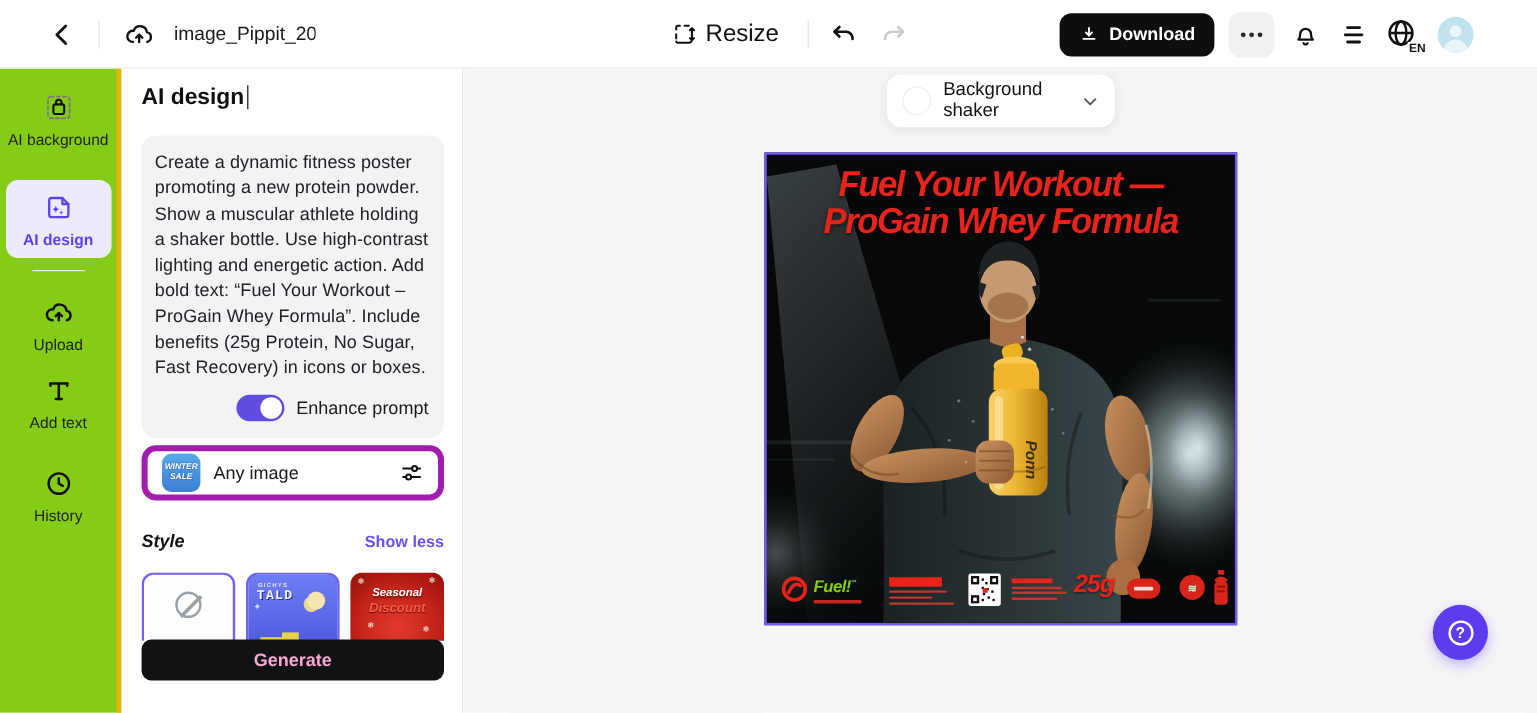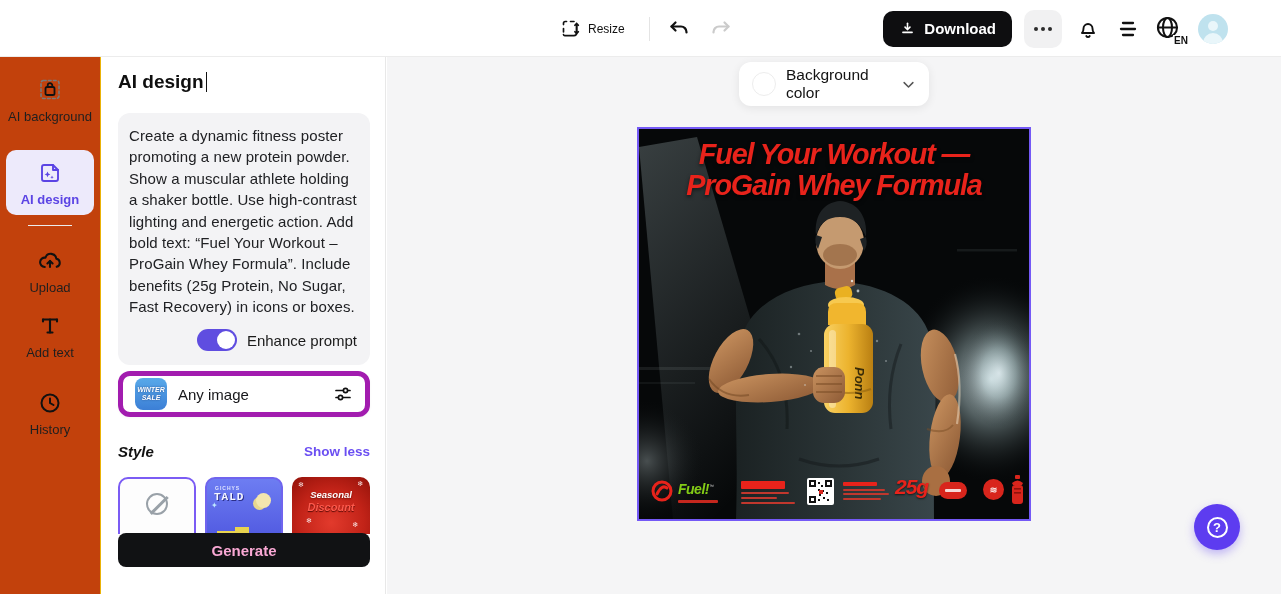--- a/index.html
+++ b/index.html
@@ -7,35 +7,35 @@
   body { font-family:"Liberation Sans", sans-serif; background:#fff; overflow:hidden; position:relative; color:#111; }
 
   
   .topbar { position:absolute; left:0; top:0; width:1281px; height:57px; background:#fff; border-bottom:1px solid #ececec; z-index:30; }
   .tb-left { position:absolute; left:0; top:0; height:57px; display:flex; align-items:center; }
   .tb-back { width:44px; height:44px; margin-left:30px; display:flex; align-items:center; justify-content:center; cursor:pointer; }
   .tb-vdiv { width:1px; height:24px; background:#e4e4e4; margin:0 0 0 8px; }
   .tb-cloud { width:30px; height:30px; margin-left:18px; display:flex; align-items:center; justify-content:center; }
   .tb-title { margin-left:14px; font-size:16px; font-weight:500; color:#1a1a1a; width:118px; overflow:hidden; white-space:nowrap; }
   .tb-center { position:absolute; left:560px; top:0; height:57px; display:flex; align-items:center; gap:16px; }
-  .tb-resize { display:flex; align-items:center; gap:7px; font-size:12px; font-weight:500; cursor:pointer; }
+  .tb-resize { display:flex; align-items:center; gap:7px; font-size:20px; font-weight:500; cursor:pointer; }
   .tb-undo, .tb-redo { width:26px; height:26px; display:flex; align-items:center; justify-content:center; cursor:pointer; }
   .tb-right { position:absolute; right:53px; top:0; height:57px; display:flex; align-items:center; gap:12px; }
   .btn-download { display:flex; align-items:center; gap:8px; background:#0e0e10; color:#fff; border:none; border-radius:10px; height:36px; padding:0 16px; font-size:15px; font-weight:600; font-family:inherit; cursor:pointer; }
   .btn-more { width:38px; height:38px; background:#f1f1f2; border-radius:10px; display:flex; align-items:center; justify-content:center; gap:3px; cursor:pointer; }
   .btn-more i { width:4px; height:4px; border-radius:50%; background:#2c2c2c; }
   .tb-icon { width:28px; height:28px; display:flex; align-items:center; justify-content:center; cursor:pointer; }
   .tb-globe { position:relative; width:32px; height:30px; cursor:pointer; }
   .tb-globe .en { position:absolute; right:-3px; bottom:-2px; font-size:10px; font-weight:800; background:#fff; padding:0 1px; letter-spacing:0; }
   .tb-avatar { width:30px; height:30px; border-radius:50%; background:#bfe2ee; position:relative; overflow:hidden; cursor:pointer; }
   .tb-avatar .head { position:absolute; left:10px; top:7px; width:10px; height:10px; border-radius:50%; background:#e9f6fa; }
   .tb-avatar .bod { position:absolute; left:5px; top:19px; width:20px; height:12px; border-radius:10px 10px 0 0; background:#e9f6fa; }
 
   
-  .rail { position:absolute; left:0; top:57px; width:101px; height:537px; background:#c2410c; border-right:1px solid #eab308; z-index:20; }
+  .rail { position:absolute; left:0; top:57px; width:101px; height:537px; background:#84cc16; border-right:4px solid #eab308; z-index:20; }
   .rail-item { width:88px; margin:0 auto; display:flex; flex-direction:column; align-items:center; padding:10px 0 8px; border-radius:10px; cursor:pointer; }
   .rail-item .lbl { font-size:13px; line-height:15px; color:#1f1f1f; text-align:center; margin-top:6px; font-weight:500; }
   .rail-item.active { background:#edeafb; }
   .rail-item.active .lbl { color:#5b44e4; font-weight:600; }
   .rail-div { width:44px; height:1px; background:#ececec; margin:10px auto; }
   .ri-icon { width:26px; height:26px; display:flex; align-items:center; justify-content:center; }
 
   
   .panel { position:absolute; left:102px; top:57px; width:284px; height:537px; background:#fff; border-right:1px solid #e8e8e8; z-index:20; }
   .panel-title { position:absolute; left:16px; top:14px; font-size:19px; font-weight:700; color:#0f0f0f; }
@@ -96,20 +96,36 @@
   .pf-bottleicon { position:absolute; left:371px; top:0; }
 
   
   .help-fab { position:absolute; right:41px; bottom:44px; width:46px; height:46px; border-radius:50%; background:#5d3cf0; display:flex; align-items:center; justify-content:center; cursor:pointer; box-shadow:0 4px 10px rgba(93,60,240,.35); }
   .help-q { width:21px; height:21px; border:2px solid #fff; border-radius:50%; color:#fff; font-size:13px; font-weight:700; display:flex; align-items:center; justify-content:center; }
 </style>
 </head>
 <body>
 
 <header class="topbar">
+  <div class="tb-left">
+    <div class="tb-back">
+      <svg width="22" height="22" viewBox="0 0 24 24">
+          <path d="M15 4 L7 12 L15 20" fill="none" stroke="#111" stroke-width="2.6" stroke-linecap="round" stroke-linejoin="round"></path>
+        </svg>
+    </div>
+    <div class="tb-vdiv"></div>
+    <div class="tb-cloud">
+      <svg width="26" height="26" viewBox="0 0 24 24" fill="none" stroke="#111" stroke-width="1.8" stroke-linecap="round" stroke-linejoin="round">
+          <path d="M7.2 17.5a4.3 4.3 0 1 1 .6-8.55A5.2 5.2 0 0 1 17.9 10a3.8 3.8 0 0 1 .3 7.4"></path>
+          <path d="M12 17.5v-5.4"></path>
+          <path d="M9.6 14.3 12 11.9l2.4 2.4"></path>
+        </svg>
+    </div>
+    <div class="tb-title">image_Pippit_20</div>
+  </div>
   <div class="tb-center">
     <div class="tb-resize">
       <svg width="21" height="21" viewBox="0 0 24 24" fill="none" stroke="#111" stroke-width="1.9" stroke-linecap="round">
           <path d="M4 7.5 V6 a2 2 0 0 1 2-2 h1.5 M12 4 h4 M4 12 v4 M4 19 h0 a1.5 1.5 0 0 0 1.5 1.2 H16 a3 3 0 0 0 3-3 V9"></path>
           <path d="M19 6.5 v11 M17 8.3 19 6.3 l2 2 M17 15.7 l2 2 2-2"></path>
         </svg>
       <span>Resize</span>
     </div>
     <div class="tb-vdiv"></div>
     <div class="tb-undo">
@@ -280,21 +296,21 @@
     </div>
   </div>
 
   <button class="generate">Generate</button>
 </section>
 
 <main class="canvas">
 
   <div class="bgcolor-pill">
     <span class="swatch"></span>
-    <span class="bg-label">Background color</span>
+    <span class="bg-label">Background shaker</span>
     <svg width="15" height="15" viewBox="0 0 24 24" fill="none" stroke="#555" stroke-width="2.4" stroke-linecap="round" stroke-linejoin="round">
         <path d="M5 9 l7 7 7-7"></path>
       </svg>
   </div>
 
   <div class="poster">
     <svg class="poster-art" viewBox="0 0 390 390">
       <defs>
         <linearGradient id="beam" x1="0" y1="0" x2="0.45" y2="1">
           <stop offset="0" stop-color="#c8dde0" stop-opacity="0.26"></stop>

